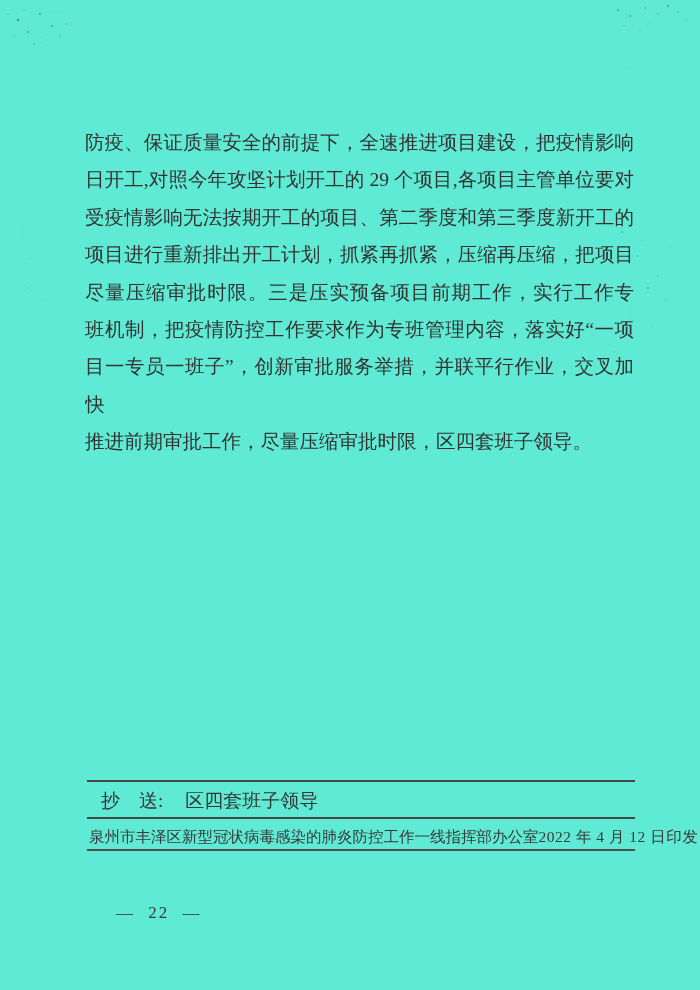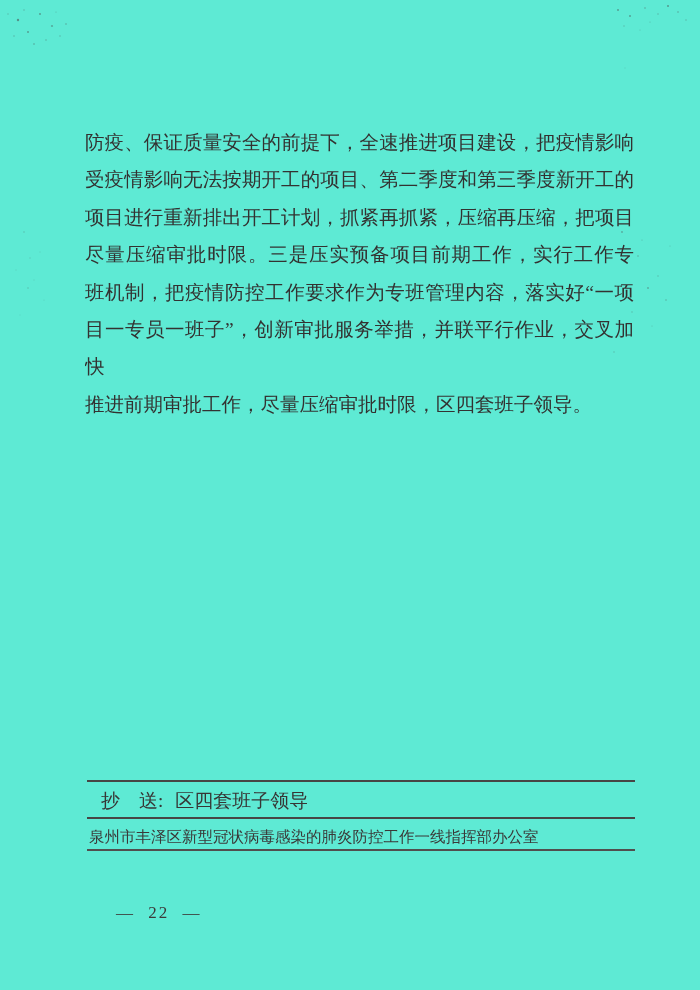--- a/index.html
+++ b/index.html
@@ -28,21 +28,21 @@
   .bline.last{text-align-last:left;}
   .rule{position:absolute;left:87px;width:548px;height:2px;background:#474645;}
   .rule-top{top:780px;}
   .rule-mid{top:817px;}
   .rule-bottom{top:849px;background:#514f4e;}
   .cc-line{
     position:absolute;left:101px;top:789px;width:534px;
     font-size:19px;line-height:24px;color:#373635;
     white-space:nowrap;
   }
-  .cc-line .cc-label{margin-right:12px;}
+  .cc-line .cc-label{margin-right:22px;}
   .imprint{
     position:absolute;left:89px;top:827px;width:546px;
     padding-right:0;
     display:flex;justify-content:space-between;align-items:center;
     font-size:15.5px;line-height:19px;color:#3a3938;
     white-space:nowrap;
   }
   .imprint .print-date{margin-right:13px;letter-spacing:0.5px;}
   .page-number{
     position:absolute;left:116px;top:903px;
@@ -102,37 +102,39 @@
         <circle cx="16" cy="270" r="0.6" opacity="0.2"></circle>
       <circle cx="40" cy="252" r="0.6" opacity="0.2"></circle>
         <circle cx="34" cy="280" r="0.6" opacity="0.2"></circle>
       <circle cx="44" cy="300" r="0.5" opacity="0.18"></circle>
         <circle cx="20" cy="315" r="0.5" opacity="0.15"></circle>
     </g>
   </svg>
 
   <div class="body-text">
     <p class="bline">防疫、保证质量安全的前提下，全速推进项目建设，把疫情影响</p>
+    <p class="bline">日开工,对照今年攻坚计划开工的 29 个项目,各项目主管单位要对</p>
     <p class="bline">受疫情影响无法按期开工的项目、第二季度和第三季度新开工的</p>
     <p class="bline">项目进行重新排出开工计划，抓紧再抓紧，压缩再压缩，把项目</p>
     <p class="bline">尽量压缩审批时限。三是压实预备项目前期工作，实行工作专</p>
     <p class="bline">班机制，把疫情防控工作要求作为专班管理内容，落实好“一项</p>
     <p class="bline">目一专员一班子”，创新审批服务举措，并联平行作业，交叉加快</p>
     <p class="bline last">推进前期审批工作，尽量压缩审批时限，区四套班子领导。</p>
   </div>
 
   <div class="rule rule-top"></div>
 
   <div class="cc-line">
     <span class="cc-label">抄　送:</span><span class="cc-value">区四套班子领导</span>
   </div>
 
   <div class="rule rule-mid"></div>
 
   <div class="imprint">
     <span class="issuer">泉州市丰泽区新型冠状病毒感染的肺炎防控工作一线指挥部办公室</span>
+    <span class="print-date">2022 年 4 月 12 日印发</span>
   </div>
 
   <div class="rule rule-bottom"></div>
 
   <div class="page-number">— 22 —</div>
 
 </div>
 
 </body></html>

